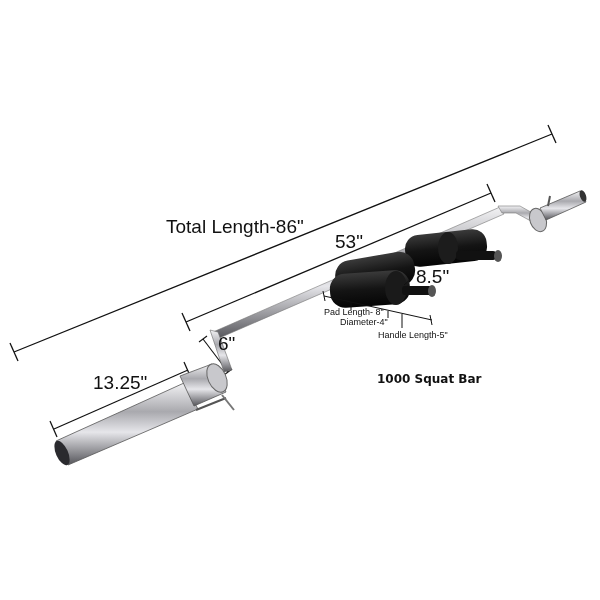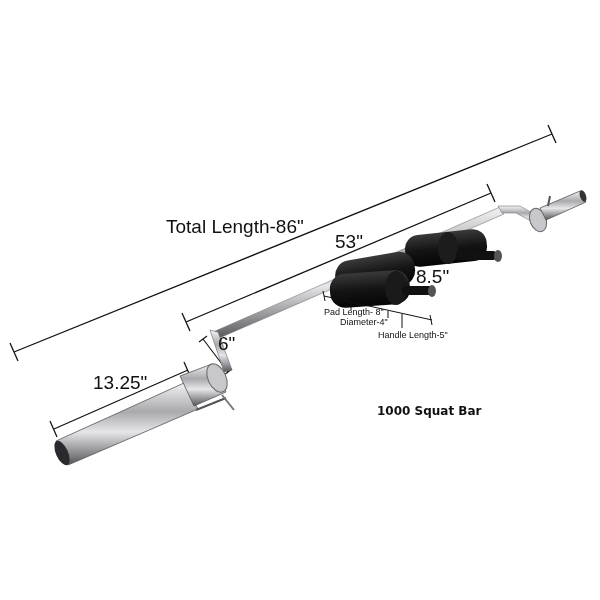--- a/index.html
+++ b/index.html
@@ -105,14 +105,14 @@
   </svg>
 
   <span class="lbl big" style="left:166px; top:216px;">Total Length-86"</span>
   <span class="lbl big" style="left:335px; top:231px;">53"</span>
   <span class="lbl big" style="left:93px; top:372px;">13.25"</span>
   <span class="lbl big" style="left:218px; top:333px;">6"</span>
   <span class="lbl big" style="left:416px; top:266px;">8.5"</span>
   <span class="lbl small" style="left:324px; top:307px;">Pad Length- 8"</span>
   <span class="lbl small" style="left:340px; top:317px;">Diameter-4"</span>
   <span class="lbl small" style="left:378px; top:330px;">Handle Length-5"</span>
-  <span class="lbl title" style="left:377px; top:404px;">1000 Squat Bar</span>
+  <span class="lbl title" style="left:377px; top:372px;">1000 Squat Bar</span>
 </div>
 
 </body></html>

